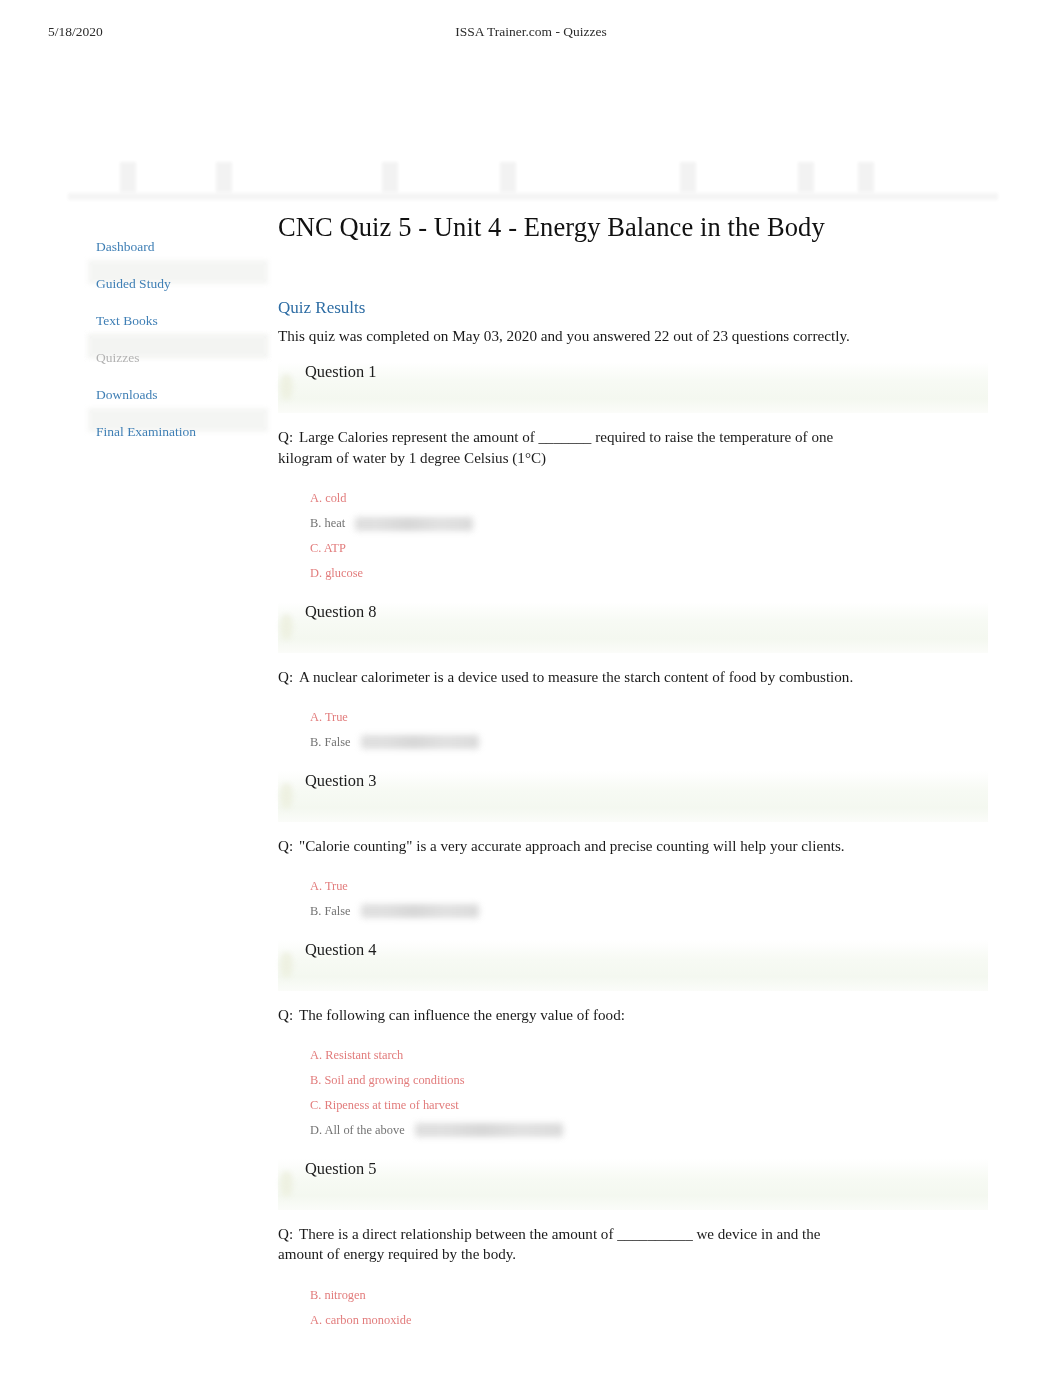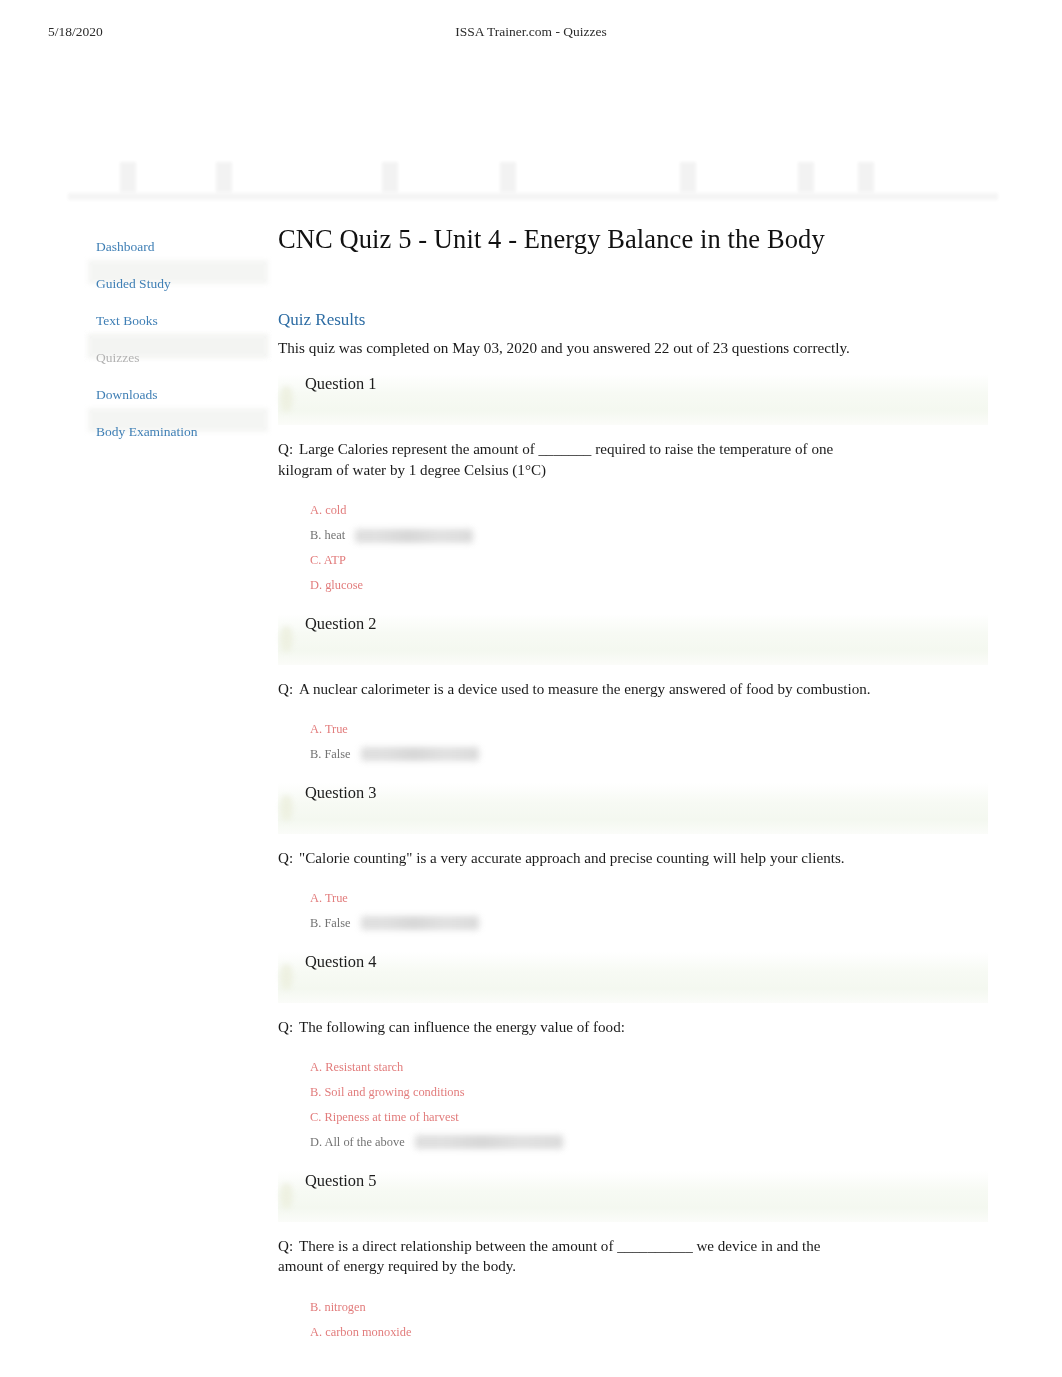--- a/index.html
+++ b/index.html
@@ -107,21 +107,21 @@
     width: 180px;
     height: 24px;
     background: #f3f4f2;
     opacity: 0.85;
     filter: blur(2px);
   }
 
   
   .main {
     position: absolute;
-    top: 224px;
+    top: 212px;
     left: 278px;
     width: 712px;
   }
   .quiz-title {
     font-size: 26.5px;
     line-height: 1.2;
     font-weight: normal;
     color: #111;
     margin: 0;
     letter-spacing: 0.1px;
@@ -261,21 +261,21 @@
     <div class="side-item">
       <span>Text Books</span>
     </div>
     <div class="side-item muted">
       <span>Quizzes</span>
     </div>
     <div class="side-item">
       <span>Downloads</span>
     </div>
     <div class="side-item">
-      <span>Body Examination</span>
+      <span>Final Examination</span>
     </div>
   </nav>
 
   <main class="main">
 
     <h1 class="quiz-title">CNC Quiz 5 - Unit 4 - Energy Balance in the Body</h1>
 
     <div class="results-head">Quiz Results</div>
     <div class="results-sub">This quiz was completed on May 03, 2020 and you answered 22 out of 23 questions correctly.</div>
 
@@ -300,25 +300,25 @@
             </div>
           <div class="q-choice">
               <span>D. glucose</span>
             </div>
         </div>
       </div>
     </section>
 
     <section class="q-block">
       <div class="q-header">
-        <span class="q-header-label">Question 2</span>
+        <span class="q-header-label">Question 8</span>
       </div>
       <div class="q-body">
         <div class="q-text" style="max-width:680px">
-          <span class="q-marker">Q:</span><span>A nuclear calorimeter is a device used to measure the energy answered of food by combustion.</span>
+          <span class="q-marker">Q:</span><span>A nuclear calorimeter is a device used to measure the starch content of food by combustion.</span>
         </div>
         <div class="q-choices">
           <div class="q-choice">
               <span>A. True</span>
             </div>
           <div class="q-choice correct">
               <span>B. False</span>
               <span class="q-badge"></span>
             </div>
         </div>

